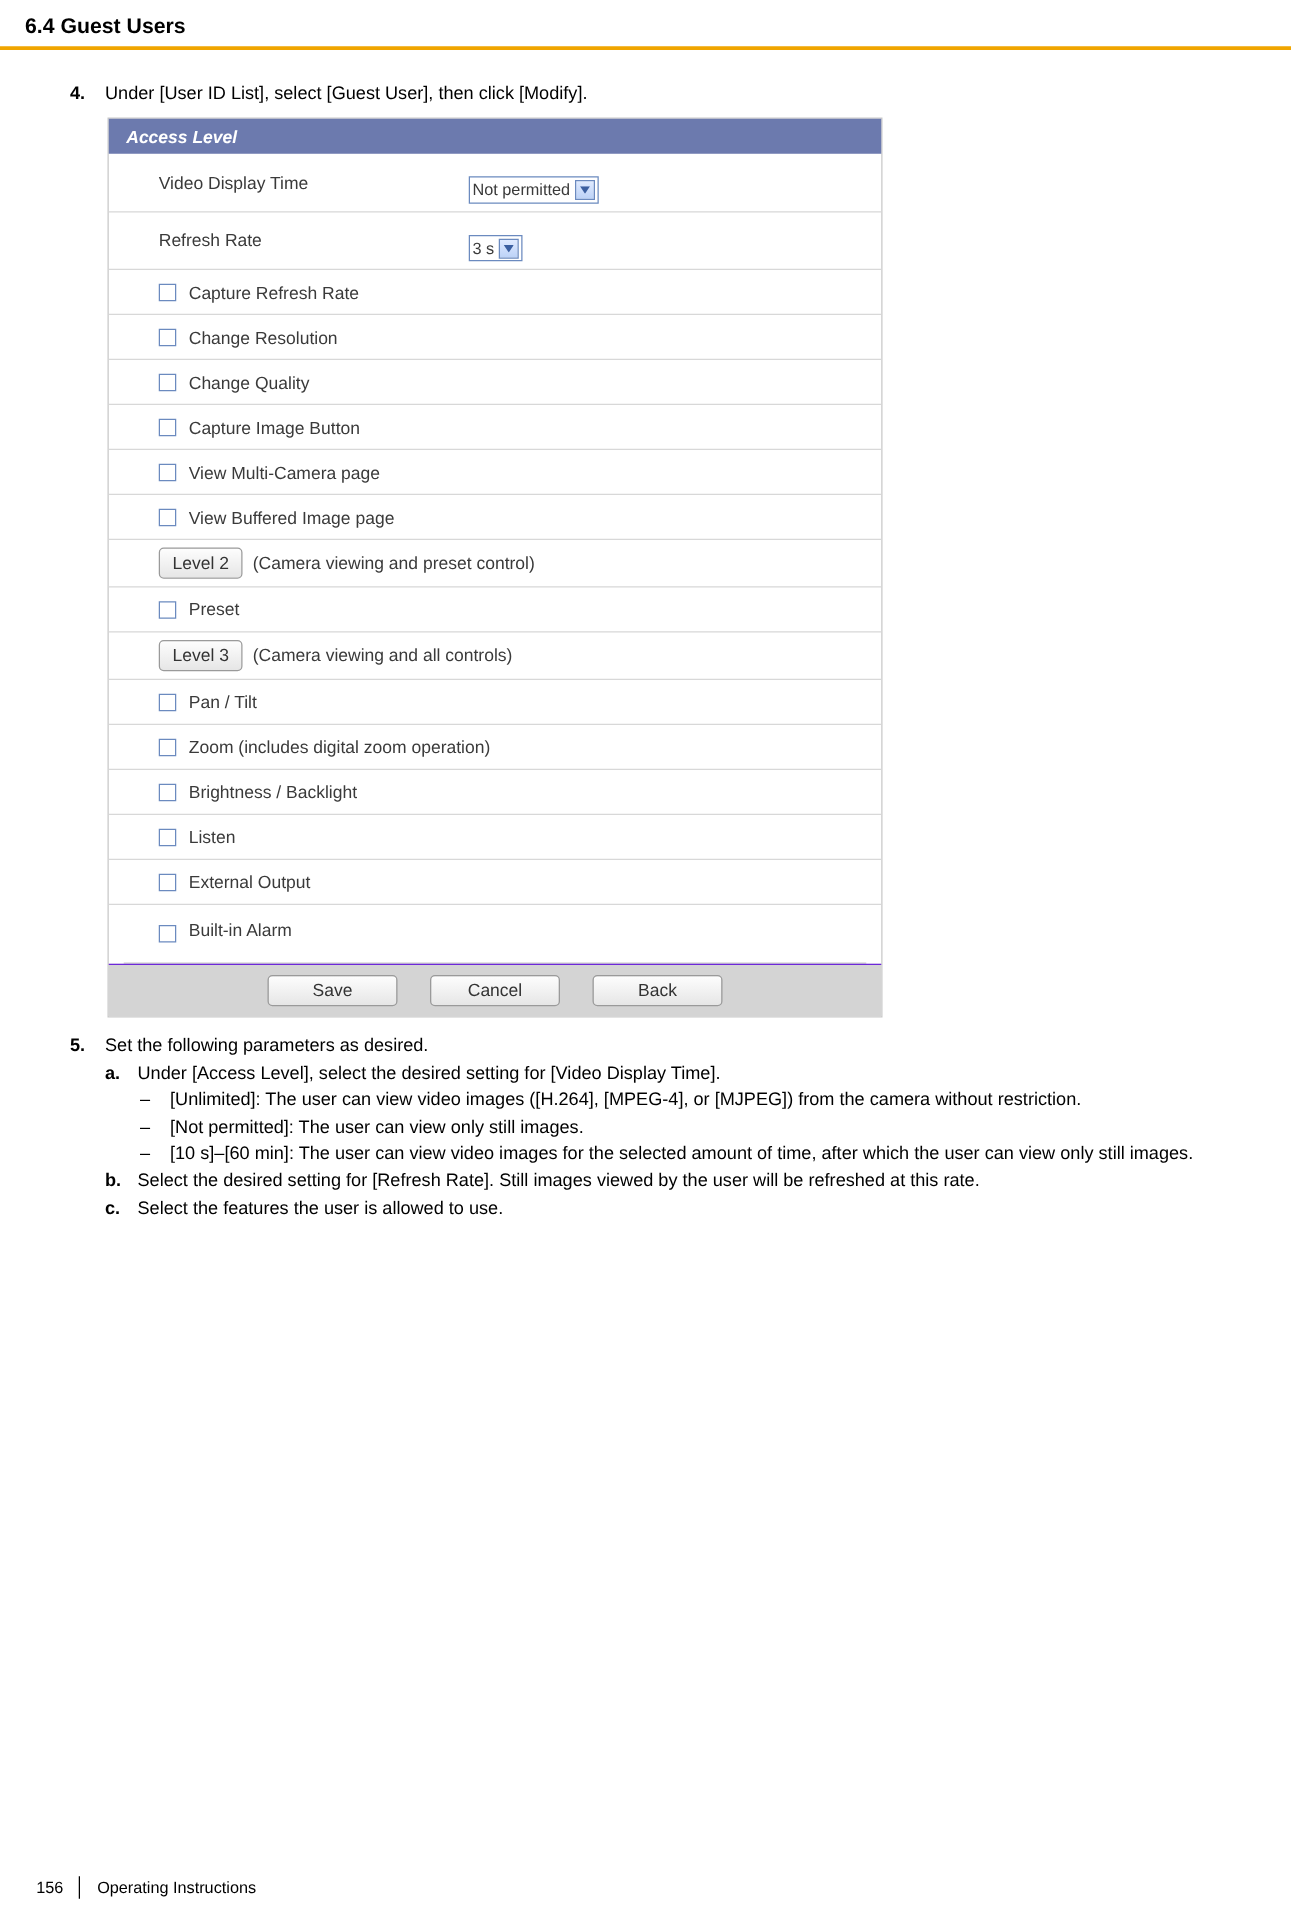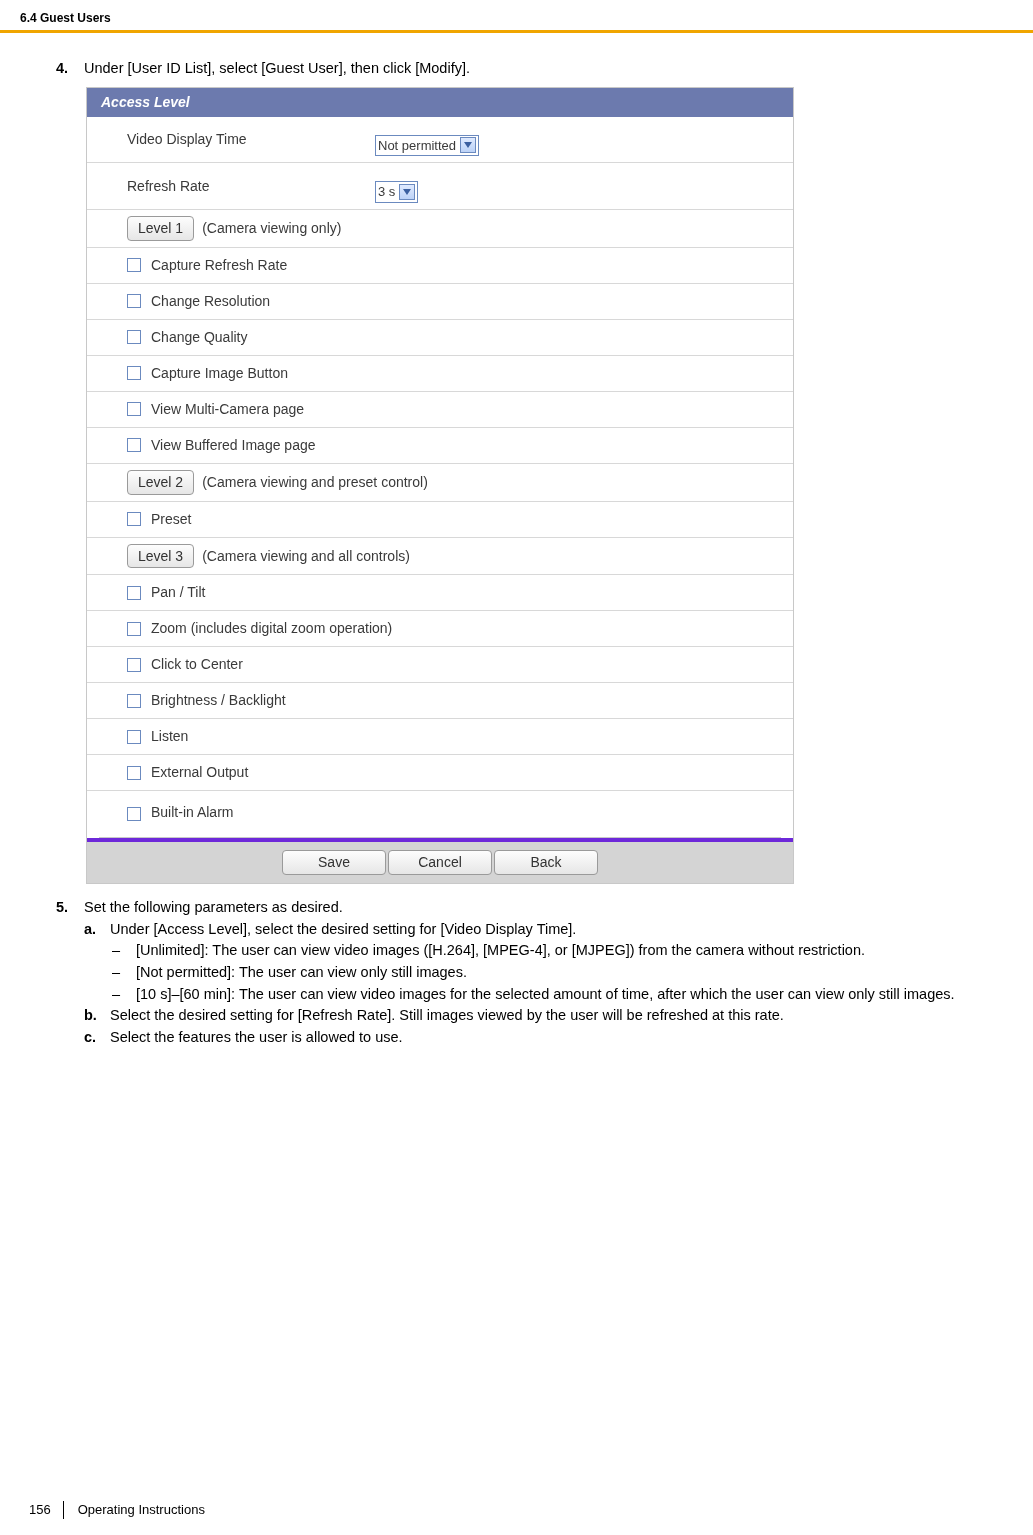--- a/index.html
+++ b/index.html
@@ -9,21 +9,21 @@
       height: 1535px;
       background: #fff;
       color: #000;
       font-size: 14.5px;
       line-height: 1.35;
       position: relative;
     }
     .page-header {
       padding: 10px 4px 4px 20px;
       font-weight: bold;
-      font-size: 12px;
+      font-size: 17px;
     }
     .header-rule {
       height: 3px;
       background: #f0a500;
       margin: 0 0 26px 0;
     }
     .content {
       padding: 0 28px 0 56px;
     }
     .step {
@@ -35,21 +35,21 @@
       flex-shrink: 0;
       font-weight: bold;
     }
     .step-body {
       flex: 1;
     }
     .screenshot {
       margin: 8px 0 14px 30px;
       border: 1px solid #c8c8c8;
       background: #fff;
-      width: 708px;
+      width: 620px;
     }
     .title-bar {
       background: #6c7aae;
       color: #fff;
       font-family: Verdana, Arial, sans-serif;
       font-size: 14px;
       font-weight: bold;
       font-style: italic;
       padding: 5px 14px;
     }
@@ -105,25 +105,25 @@
       width: 14px;
       height: 14px;
       border: 1px solid #6b8abf;
       background: #fff;
       margin-right: 10px;
       flex-shrink: 0;
     }
     .row-cb { padding-left: 40px; }
     .footer-bar {
       background: #d4d4d4;
-      border-top: 4px solid #6d28d9;
+      border-top: 1px solid #6d28d9;
       padding: 8px 10px;
       display: flex;
       justify-content: center;
-      gap: 2px;
+      gap: 26px;
     }
     .footer-hr {
       border: none;
       border-top: 1px solid #c8c8c8;
       margin: 10px 12px 0 12px;
     }
     .foot-btn {
       display: inline-flex;
       align-items: center;
       justify-content: center;
@@ -209,24 +209,20 @@
             <span>3 s</span>
             <span class="sel-arrow">
               <svg width="8" height="6" viewBox="0 0 8 6">
                   <path d="M0 0 L8 0 L4 6 Z" fill="#3b5fa0"></path>
                 </svg>
             </span>
           </span>
         </div>
       </div>
 
-      <div class="row">
-        <span class="level-btn">Level 1</span>
-        <span>(Camera viewing only)</span>
-      </div>
 
       <div class="row row-cb">
         <span class="cb"></span>
         <span>Capture Refresh Rate</span>
       </div>
       <div class="row row-cb">
         <span class="cb"></span>
         <span>Change Resolution</span>
       </div>
       <div class="row row-cb">
@@ -259,24 +255,20 @@
         <span class="level-btn">Level 3</span>
         <span>(Camera viewing and all controls)</span>
       </div>
       <div class="row row-cb">
         <span class="cb"></span>
         <span>Pan / Tilt</span>
       </div>
       <div class="row row-cb">
         <span class="cb"></span>
         <span>Zoom (includes digital zoom operation)</span>
-      </div>
-      <div class="row row-cb">
-        <span class="cb"></span>
-        <span>Click to Center</span>
       </div>
       <div class="row row-cb">
         <span class="cb"></span>
         <span>Brightness / Backlight</span>
       </div>
       <div class="row row-cb">
         <span class="cb"></span>
         <span>Listen</span>
       </div>
       <div class="row row-cb">

